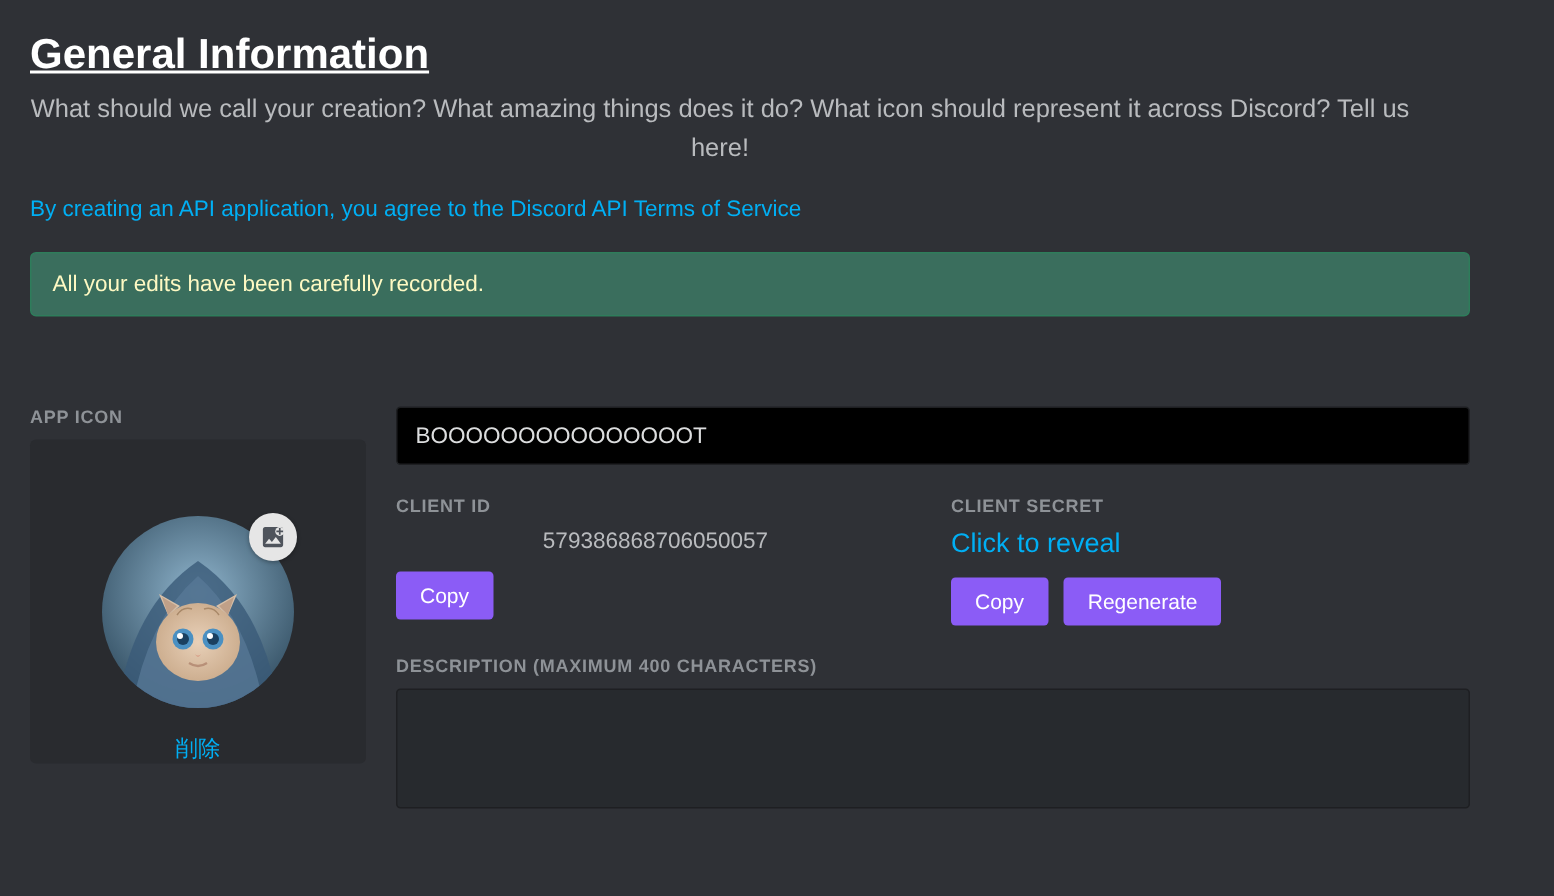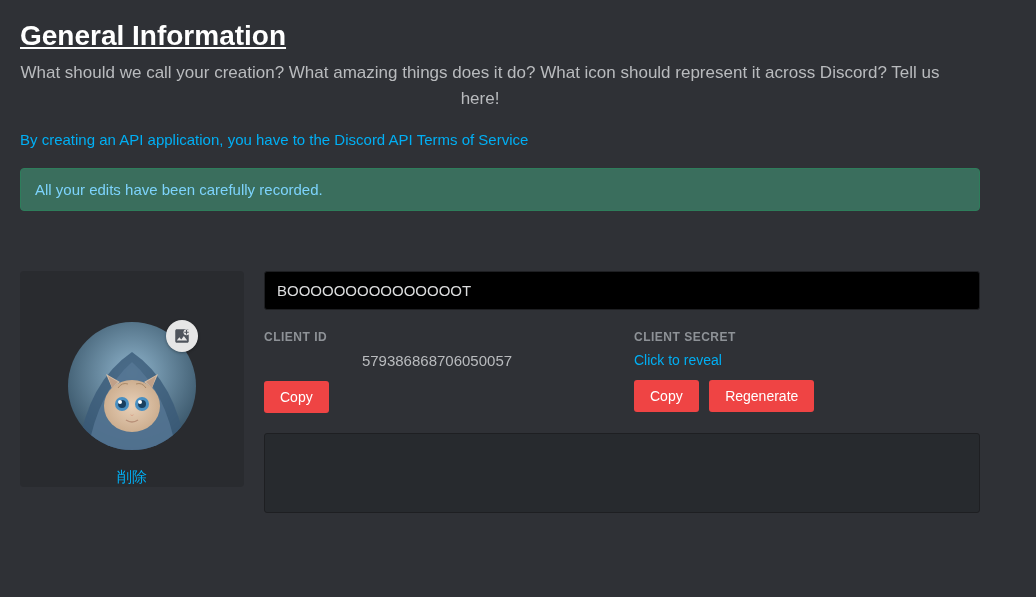--- a/index.html
+++ b/index.html
@@ -37,21 +37,21 @@
       display: inline-block;
       margin-bottom: 20px;
       cursor: pointer;
     }
     .banner {
       background: #3a6e5d;
       border: 1px solid #2e7d5b;
       border-radius: 4px;
       padding: 12px 14px;
       margin-bottom: 60px;
-      color: #7dd3fc;
+      color: #fef9c3;
       font-size: 15px;
       width: 960px;
     }
     .form-section {
       display: flex;
       gap: 20px;
     }
     .app-icon-col {
       flex: 0 0 224px;
     }
@@ -136,26 +136,26 @@
       flex: 1;
     }
     .value-text {
       color: #b9bbbe;
       font-size: 15px;
       margin-bottom: 12px;
       text-align: center;
     }
     .reveal-link {
       color: #00aff4;
-      font-size: 14px;
+      font-size: 18px;
       margin-bottom: 12px;
       cursor: pointer;
     }
     .btn {
-      background: #ef4444;
+      background: #8b5cf6;
       color: #ffffff;
       border: none;
       border-radius: 3px;
       padding: 8px 16px;
       font-size: 14px;
       cursor: pointer;
       margin-right: 6px;
     }
     .desc-row {
       margin-top: 20px;
@@ -174,26 +174,27 @@
       font-family: inherit;
     }
   </style>
 </head>
 <body>
 
 
 
 <h1 class="page-title">General Information</h1>
 <p class="page-subtitle">What should we call your creation? What amazing things does it do? What icon should represent it across Discord? Tell us here!</p>
-<a class="tos-link">By creating an API application, you have to the Discord API Terms of Service</a>
+<a class="tos-link">By creating an API application, you agree to the Discord API Terms of Service</a>
 
 <div class="banner">All your edits have been carefully recorded.</div>
 
 <div class="form-section">
   <div class="app-icon-col">
+    <div class="field-label">APP ICON</div>
     <div class="icon-box">
       <div class="avatar-wrap">
         <div class="avatar">
           <svg width="128" height="128" viewBox="0 0 128 128">
             <defs>
               <radialGradient id="bg" cx="50%" cy="40%" r="70%">
                 <stop offset="0%" stop-color="#8fb4cc"></stop>
                 <stop offset="100%" stop-color="#2a4558"></stop>
               </radialGradient>
               <radialGradient id="face" cx="50%" cy="50%" r="60%">
@@ -244,19 +245,20 @@
       </div>
       <div class="col">
         <div class="field-label">CLIENT SECRET</div>
         <div class="reveal-link">Click to reveal</div>
         <button class="btn">Copy</button>
         <button class="btn">Regenerate</button>
       </div>
     </div>
 
     <div class="desc-row">
+      <div class="field-label">DESCRIPTION (MAXIMUM 400 CHARACTERS)</div>
       <textarea class="textarea" style=""></textarea>
     </div>
   </div>
 </div>
 
 
 
 
 </body></html>

